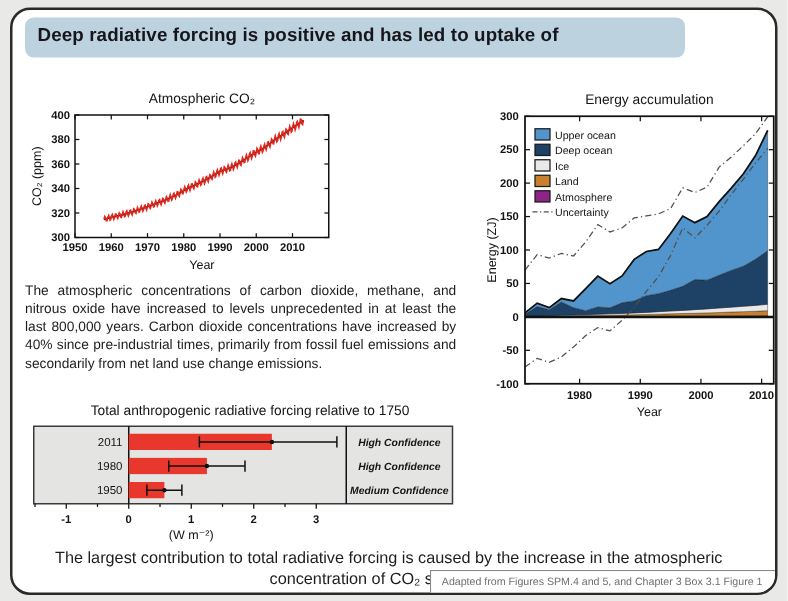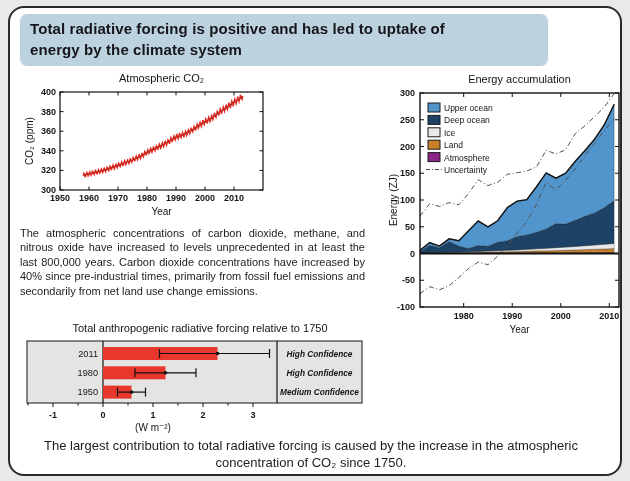--- a/index.html
+++ b/index.html
@@ -42,22 +42,21 @@
   .legend-label{font-size:8.5px;}
   .conf-label{font-size:8.3px;font-style:italic;font-weight:600;}
   .bar-year{font-size:9.2px;}
 </style>
 </head>
 <body>
 
 <div class="panel">
 
   <div class="banner">
-    <span class="tl">Total radiative forcing is positive and has led to uptake of</span>
-    <span class="tl">energy by the climate system</span>
+    <span class="tl">Deep radiative forcing is positive and has led to uptake of</span>
   </div>
 
   <svg class="co2" style="left:12px;top:62px;" width="345" height="150">
       <rect x="38" y="22" width="203" height="98" fill="none" stroke="#111" stroke-width="1.2"></rect>
       <line x1="38" y1="120" x2="38" y2="116.5" stroke="#111" stroke-width="1"></line>
       <line x1="38" y1="22" x2="38" y2="25.5" stroke="#111" stroke-width="1"></line>
       <text x="38" y="131" class="tick-label" text-anchor="middle">1950</text>
       <line x1="67" y1="120" x2="67" y2="116.5" stroke="#111" stroke-width="1"></line>
       <line x1="67" y1="22" x2="67" y2="25.5" stroke="#111" stroke-width="1"></line>
       <text x="67" y="131" class="tick-label" text-anchor="middle">1960</text>
@@ -228,14 +227,15 @@
       <line x1="14" y1="85" x2="14" y2="87.5" stroke="#111" stroke-width="1"></line>
       <line x1="64" y1="85" x2="64" y2="87.5" stroke="#111" stroke-width="1"></line>
       <line x1="114" y1="85" x2="114" y2="87.5" stroke="#111" stroke-width="1"></line>
       <line x1="164" y1="85" x2="164" y2="87.5" stroke="#111" stroke-width="1"></line>
       <line x1="214" y1="85" x2="214" y2="87.5" stroke="#111" stroke-width="1"></line>
       <text x="139" y="113" class="axis-label" text-anchor="middle">(W m⁻²)</text>
     </svg>
 
   <div class="para bottomp">The largest contribution to total radiative forcing is caused by the increase in the atmospheric concentration of CO₂ since 1750.</div>
 
+  <div class="attribution">Adapted from Figures SPM.4 and 5, and Chapter 3 Box 3.1 Figure 1</div>
 
 </div>
 
 </body></html>

